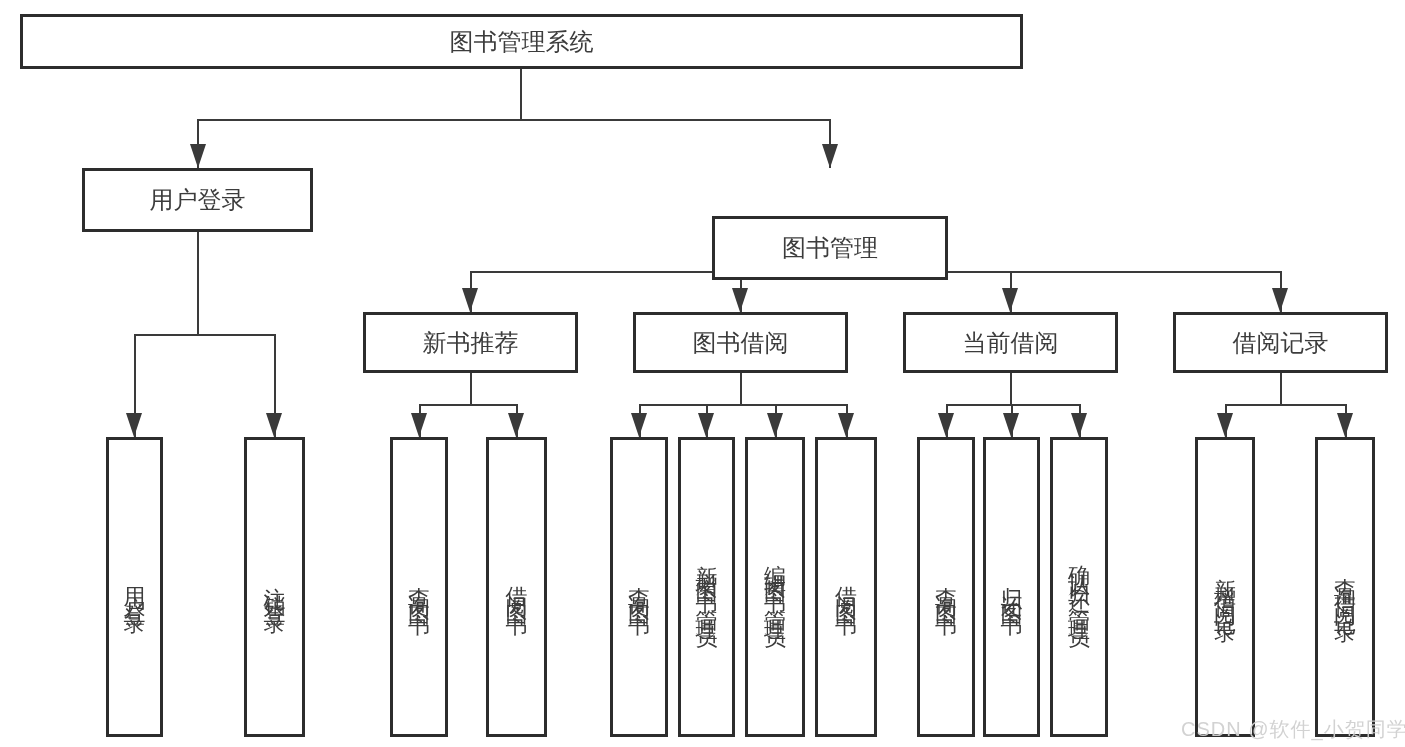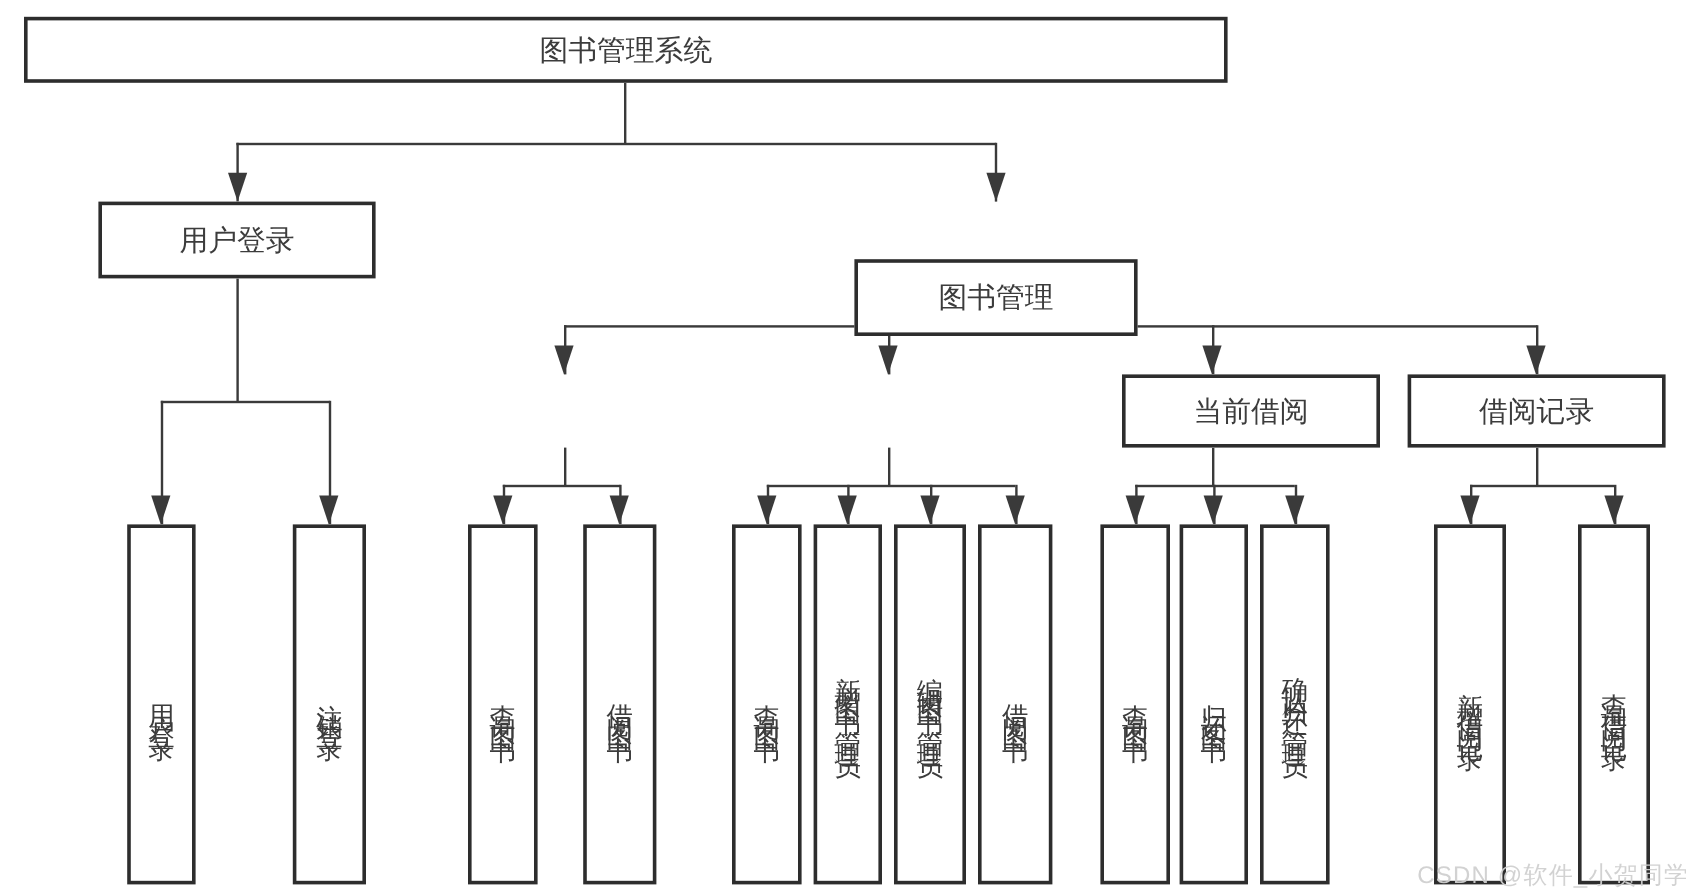--- a/index.html
+++ b/index.html
@@ -41,23 +41,29 @@
   </div>
 
   <div class="box" style="left:82px; top:168px; width:231px; height:64px;">
     <span class="lbl">用户登录</span>
   </div>
 
   <div class="box" style="left:712px; top:168px; width:236px; height:64px;margin-top:48px;">
     <span class="lbl">图书管理</span>
   </div>
 
+  <div class="box" style="left:363px; top:312px; width:215px; height:61px;">
+    <span class="lbl">新书推荐</span>
+  </div>
 
+  <div class="box" style="left:633px; top:312px; width:215px; height:61px;">
+    <span class="lbl">图书借阅</span>
+  </div>
 
-  <div class="box" style="left:903px; top:312px; width:215px; height:61px;margin-left:32px;">
+  <div class="box" style="left:903px; top:312px; width:215px; height:61px;">
     <span class="lbl">当前借阅</span>
   </div>
 
   <div class="box" style="left:1173px; top:312px; width:215px; height:61px;">
     <span class="lbl">借阅记录</span>
   </div>
 
   <div class="box v" style="left:106px; top:437px; width:57px; height:300px;">
     <span class="lbl">用户登录</span>
   </div>

